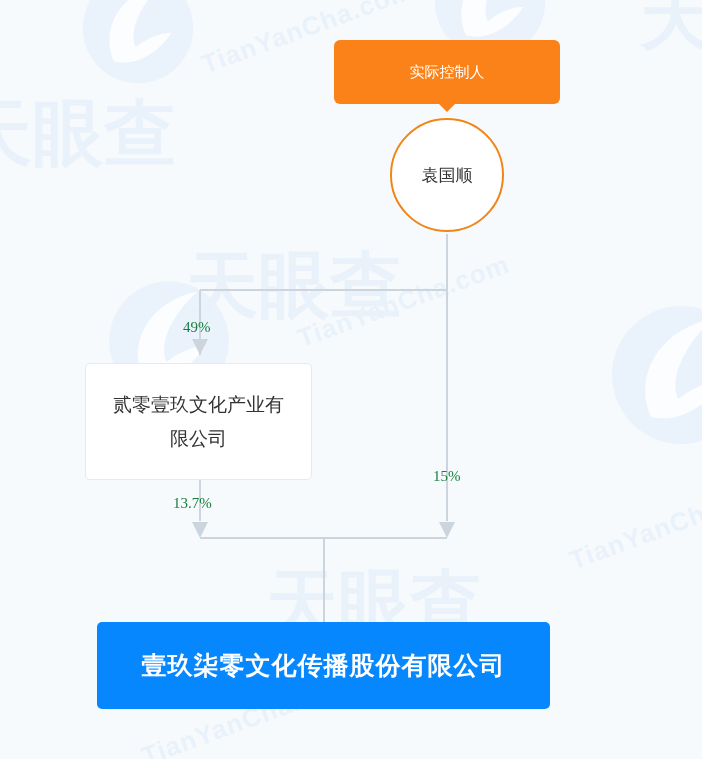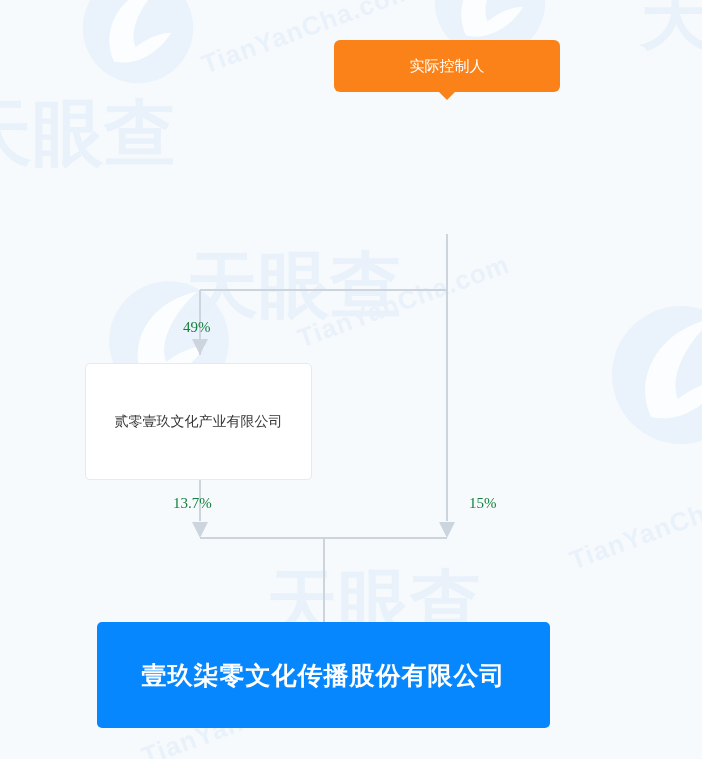--- a/index.html
+++ b/index.html
@@ -51,21 +51,21 @@
 
   
   #diagram{
     position:absolute;inset:0;
     z-index:2;
   }
   .node{position:absolute;box-sizing:border-box;}
 
   
   #controller-badge{
-    left:334px;top:40px;width:226px;height:52px;
+    left:334px;top:40px;width:226px;height:64px;
     background:#fa8219;
     border-radius:6px;
     color:#ffffff;
     display:flex;flex-direction:column;
     align-items:center;justify-content:center;
     line-height:1.45;
     font-size:15px;
   }
   #controller-badge .badge-line{white-space:nowrap;}
   #controller-badge .badge-tail{
@@ -93,28 +93,28 @@
   
   #mid-company-node{
     left:85px;top:363px;width:227px;height:117px;
     background:#ffffff;
     border:1px solid #e4eaf0;
     border-radius:5px;
     display:flex;align-items:center;justify-content:center;
     text-align:center;
     padding:0 22px;
     color:#333333;
-    font-size:14px;
+    font-size:19px;
     line-height:1.75;
     font-family:"DejaVu Sans",sans-serif;
   }
 
   
   #target-company-node{
-    left:97px;top:622px;width:453px;height:106px;
+    left:97px;top:622px;width:453px;height:87px;
     background:#0687fe;
     border-radius:5px;
     display:flex;align-items:center;justify-content:center;
     color:#ffffff;
     font-size:25px;
     font-weight:bold;
     letter-spacing:1px;
     font-family:"DejaVu Sans",sans-serif;
   }
 
@@ -122,21 +122,21 @@
   .pct-label{
     position:absolute;
     color:#15803d;
     font-size:15px;
     white-space:nowrap;
     font-family:Liberation Serif, serif;
     text-align:center;
   }
   #pct-49  {left:183px;top:319px;}
   #pct-751 {left:173px;top:495px;}
-  #pct-15  {left:433px;top:495px;margin-left:36px;}
+  #pct-15  {left:433px;top:468px;}
 </style>
 </head>
 <body>
 
 <div id="watermark-layer">
 
   <svg class="wm-mark wm-logo" style="left:78px;top:-32px;" viewBox="0 0 100 100">
     <circle cx="50" cy="50" r="46" fill="#eaf2fb"></circle>
     <path d="M30 78 C18 52 34 20 72 12 C52 30 42 52 48 66 C56 60 66 54 78 54 C66 72 48 82 30 78 Z" fill="#fbfdff"></path>
   </svg>
@@ -187,20 +187,23 @@
   <polygon points="192,339 208,339 200,355" fill="#ccd5de"></polygon>
 </svg>
 
 <div id="diagram">
 
   <div class="node" id="controller-badge">
     <span class="badge-line">实际控制人</span>
     <span class="badge-tail"></span>
   </div>
 
+  <div class="node" id="person-node">
+    <span>袁国顺</span>
+  </div>
 
   <div class="node" id="mid-company-node">
     <span>贰零壹玖文化产业有限公司</span>
   </div>
 
   <div class="node" id="target-company-node">
     <span>壹玖柒零文化传播股份有限公司</span>
   </div>
 
   <div class="pct-label" id="pct-49">49%</div>

